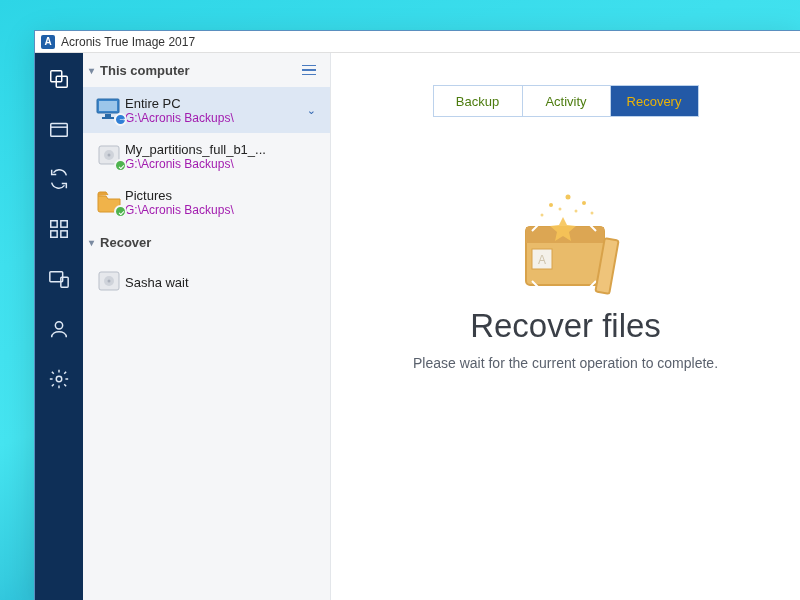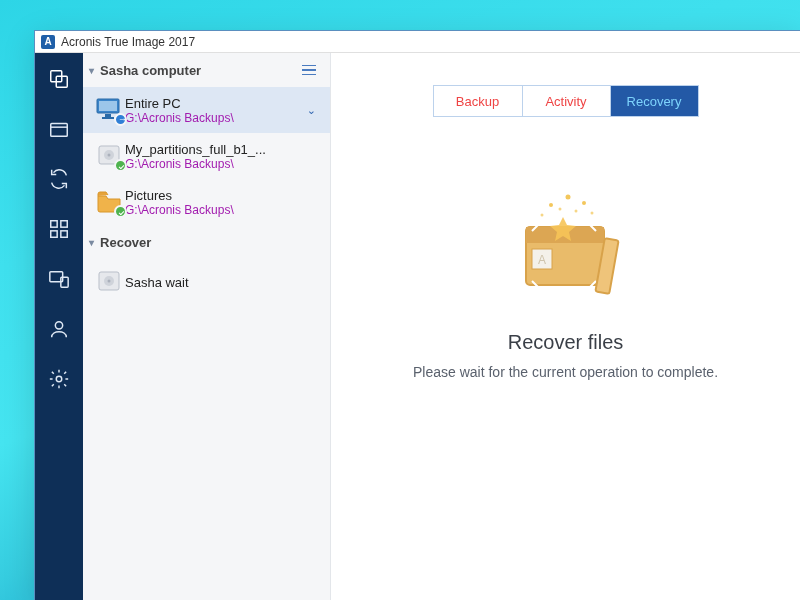--- a/index.html
+++ b/index.html
@@ -122,32 +122,32 @@
   .tabs {
     margin-top: 32px;
     display:flex;
     border:1px solid #bcd2ec;
     height:32px;
     font-size:13px;
   }
   .tab {
     width:88px;
     display:flex; align-items:center; justify-content:center;
-    color:#ef4444;
+    color:#4d7c0f;
     cursor:pointer;
     background:#fff;
   }
   .tab + .tab { border-left:1px solid #bcd2ec; }
-  .tab.active { background:#2359a6; color:#7dd3fc; }
+  .tab.active { background:#2359a6; color:#eab308; }
 
   .hero {
     margin-top: 70px;
     display:flex; flex-direction:column; align-items:center;
   }
-  .hero-title { font-size:20px; color:#3a3f47; font-weight:300; margin-top:24px; }
+  .hero-title { font-size:33px; color:#3a3f47; font-weight:300; }
   .hero-sub { font-size:14px; color:#5a616d; margin-top:10px;text-align:right; }
 
   
   .illus { width:140px; height:120px; position:relative; }
 
   
   .ic-monitor svg, .ic-drive svg, .ic-folder svg { width:28px; height:26px; }
 </style>
 </head>
 <body>
@@ -204,21 +204,21 @@
         <svg viewBox="0 0 24 24">
             <circle cx="12" cy="12" r="3"></circle>
             <path d="M12 2v3M12 19v3M4.2 4.2l2.1 2.1M17.7 17.7l2.1 2.1M2 12h3M19 12h3M4.2 19.8l2.1-2.1M17.7 6.3l2.1-2.1"></path>
           </svg>
       </div>
     </div>
 
     <div class="listpanel">
       <div class="group-header">
         <span class="chev">▾</span>
-        <span>Sasha computer</span>
+        <span>This computer</span>
         <div class="hamburger">
             <span></span>
             <span></span>
             <span></span>
           </div>
       </div>
 
       <div class="bitem selected">
         <div class="icon ic-monitor">
           <svg viewBox="0 0 28 26">

